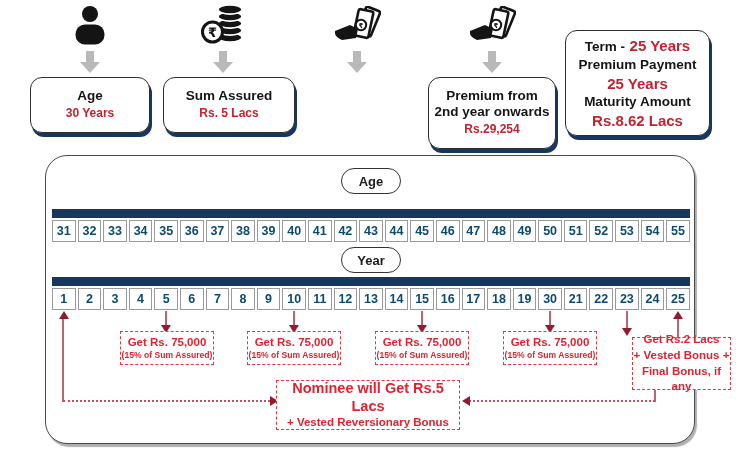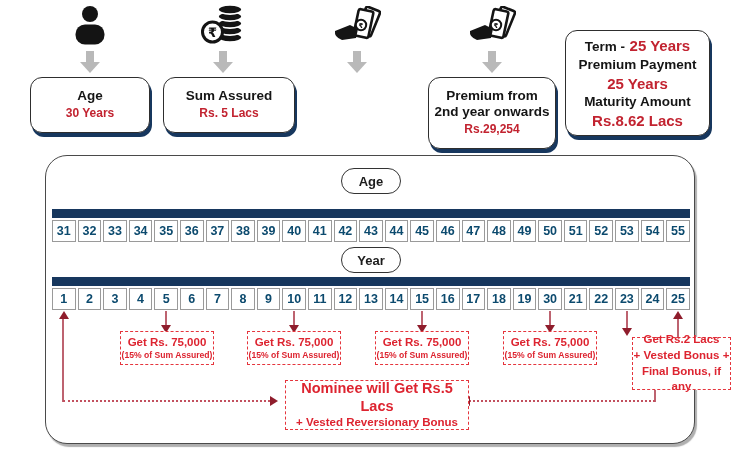--- a/index.html
+++ b/index.html
@@ -47,21 +47,21 @@
       border-bottom:5px solid transparent; border-right:8px solid #8f1d2c; }
 
   
   .dashbox { position:absolute; border:1.6px dashed #e5353d; background:#fff; text-align:center;
       display:flex; flex-direction:column; align-items:center; justify-content:center; color:#dd2430; }
   .sbox { width:94px; height:34px; top:331px; }
   .sbox .l1 { font-weight:bold; font-size:11.5px; line-height:1.2; }
   .sbox .l2 { font-weight:bold; font-size:8.6px; line-height:1.2; }
   .mbox { left:592px; top:337px; width:99px; height:53px;margin-left:40px; }
   .mbox div { font-weight:bold; font-size:11.5px; line-height:1.35; }
-  .nbox { left:285px; top:380px; width:184px; height:50px; }
+  .nbox { left:276px; top:380px; width:184px; height:50px; }
   .nbox .big { font-weight:bold; font-size:14.5px; line-height:1.2; }
   .nbox .sm  { font-weight:bold; font-size:11.5px; line-height:1.25; }
 </style>
 </head>
 <body>
 
 <div id="stage">
 
   <svg class="icon" style="left:70px;top:5px" width="40" height="42" viewBox="0 0 40 42">
     <circle cx="20" cy="9" r="8" fill="#141414"></circle>

